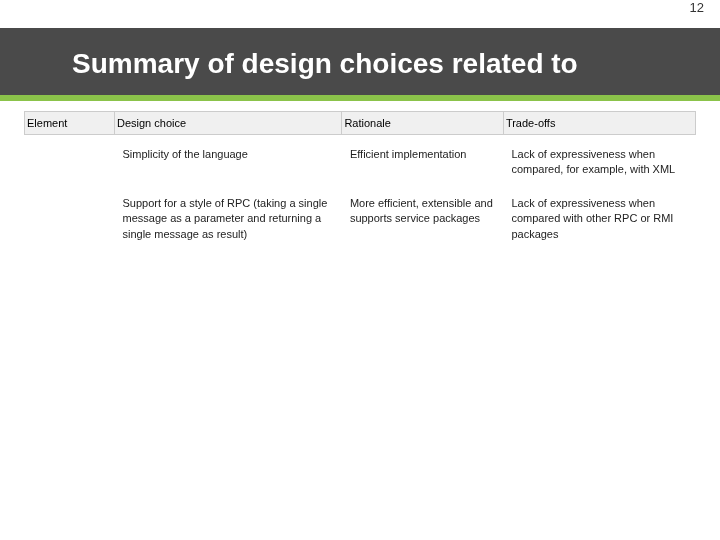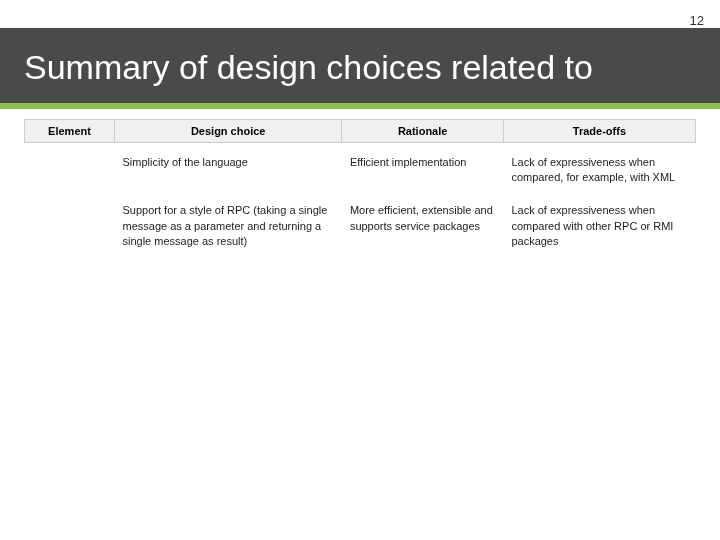--- a/index.html
+++ b/index.html
@@ -6,57 +6,58 @@
     body {
       width: 720px;
       height: 540px;
       background: #ffffff;
       font-family: Arial, sans-serif;
       overflow: hidden;
       position: relative;
     }
     .page-number {
       position: absolute;
-      top: 13px;
+      top: 0;
       right: 16px;
       font-size: 13px;
       color: #333;
     }
     .header {
       background: #4a4a4a;
       padding: 18px 24px 14px 24px;
       margin-top: 28px;
     }
     .header-title {
       color: #ffffff;
-      font-size: 34px;
-      font-weight: normal;
+      font-size: 28px;
+      font-weight: bold;
       line-height: 1.25;
+      margin-left: 48px;
     }
     .green-bar {
       height: 6px;
       background: #8bc34a;
       width: 100%;
     }
     .content {
       padding: 10px 24px 10px 24px;
     }
     table {
       width: 100%;
       border-collapse: collapse;
       font-size: 11px;
     }
     thead tr {
       background: #f0f0f0;
       border: 1px solid #ccc;
     }
     thead th {
-      padding: 5px 8px;
-      text-align: center;
-      font-weight: bold;
+      padding: 5px 2px;
+      text-align: left;
+      font-weight: normal;
       font-size: 11px;
       border: 1px solid #ccc;
     }
     tbody tr {
       border: none;
     }
     tbody td {
       padding: 6px 8px;
       vertical-align: top;
       font-size: 11px;

